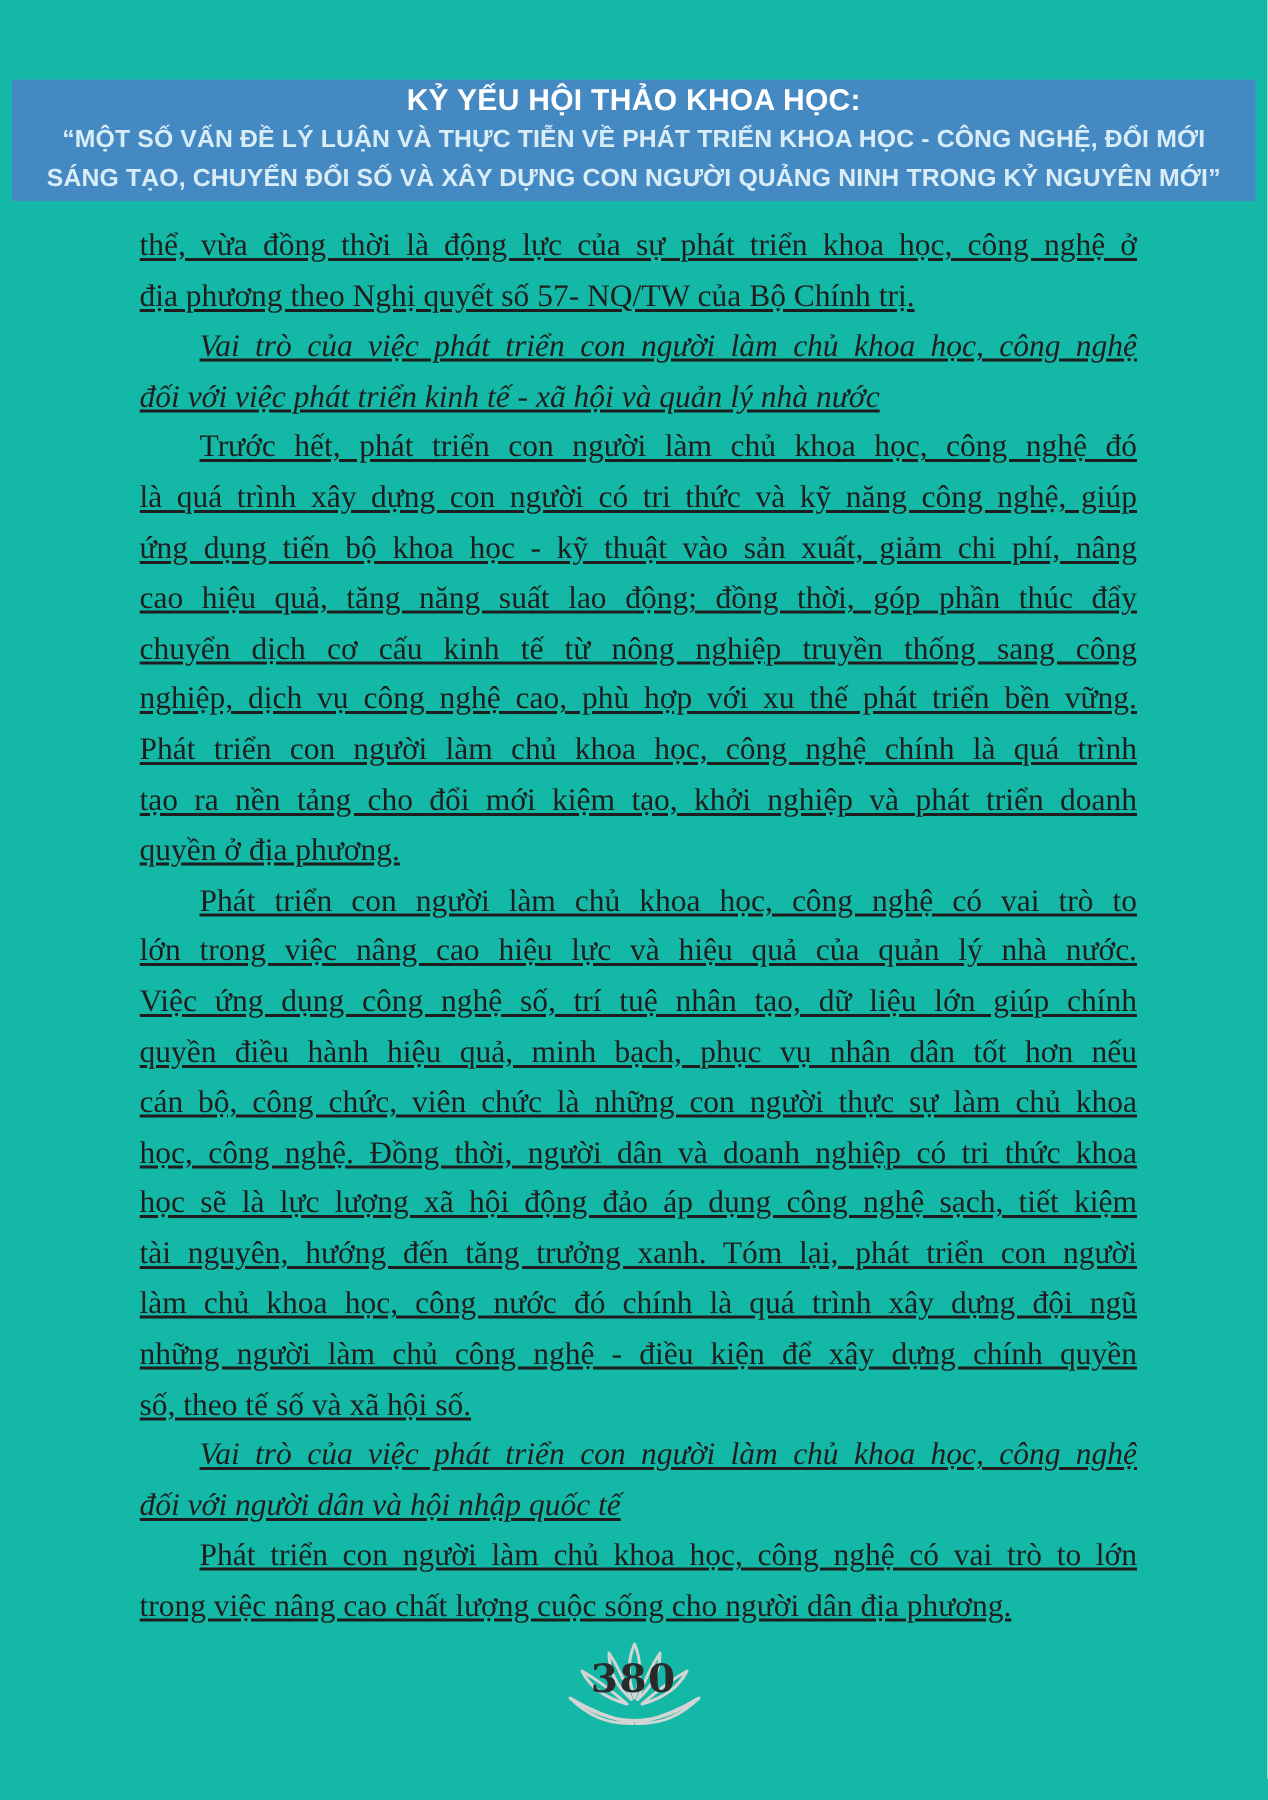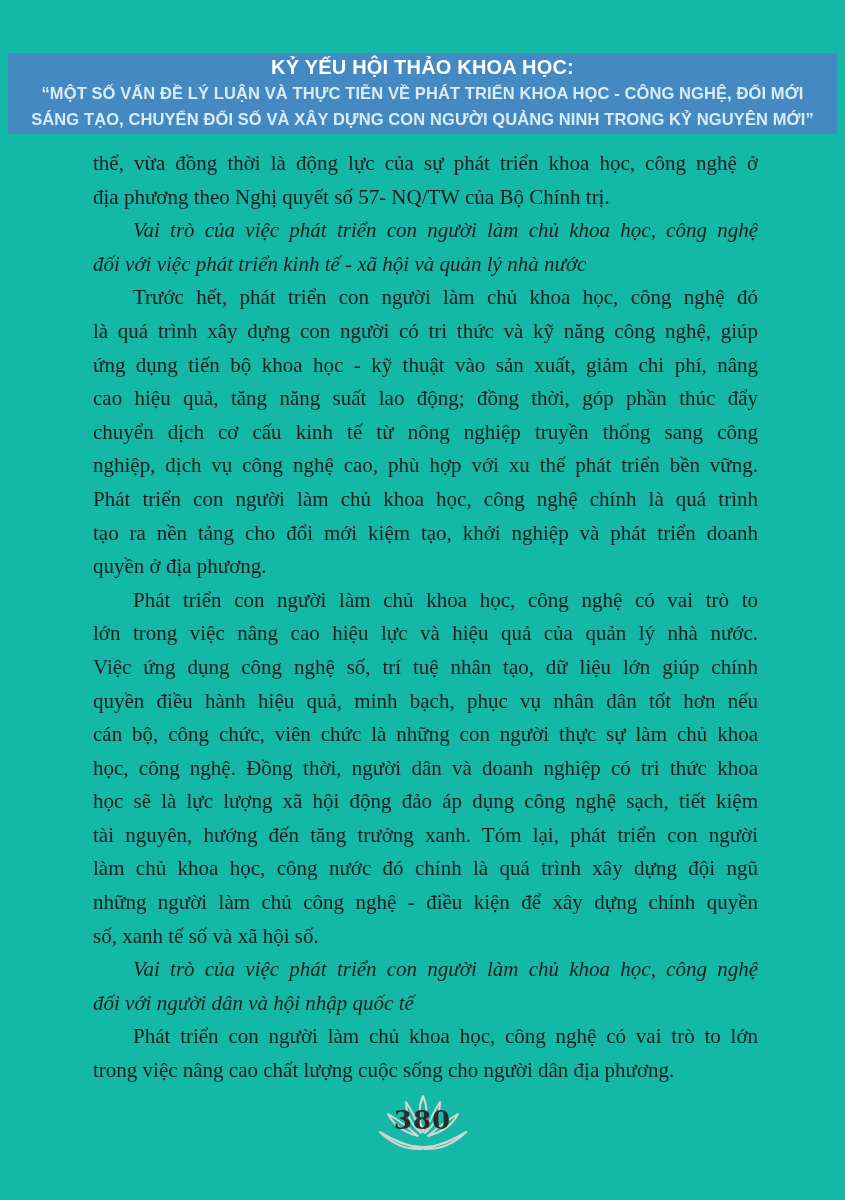--- a/index.html
+++ b/index.html
@@ -46,20 +46,21 @@
     color: var(--text-color, #1e1e1e);
     font-size: 21px;
   }
   .line {
     line-height: 33.6px;
     height: 33.6px;
     text-align: justify;
     text-align-last: justify;
     overflow: hidden;
     white-space: nowrap;
+    text-decoration: underline;
   }
   .line.para-end { text-align-last: left; }
   .line.indent { padding-left: 40px; }
   .line.italic { font-style: italic; }
   .footer {
     position: absolute;
     left: 0;
     right: 0;
     top: 1092px;
     display: flex;
@@ -107,21 +108,21 @@
       <div class="line indent">Phát triển con người làm chủ khoa học, công nghệ có vai trò to</div>
       <div class="line">lớn trong việc nâng cao hiệu lực và hiệu quả của quản lý nhà nước.</div>
       <div class="line">Việc ứng dụng công nghệ số, trí tuệ nhân tạo, dữ liệu lớn giúp chính</div>
       <div class="line">quyền điều hành hiệu quả, minh bạch, phục vụ nhân dân tốt hơn nếu</div>
       <div class="line">cán bộ, công chức, viên chức là những con người thực sự làm chủ khoa</div>
       <div class="line">học, công nghệ. Đồng thời, người dân và doanh nghiệp có tri thức khoa</div>
       <div class="line">học sẽ là lực lượng xã hội động đảo áp dụng công nghệ sạch, tiết kiệm</div>
       <div class="line">tài nguyên, hướng đến tăng trưởng xanh. Tóm lại, phát triển con người</div>
       <div class="line">làm chủ khoa học, công nước đó chính là quá trình xây dựng đội ngũ</div>
       <div class="line">những người làm chủ công nghệ - điều kiện để xây dựng chính quyền</div>
-      <div class="line para-end">số, xanh tế số và xã hội số.</div>
+      <div class="line para-end">số, theo tế số và xã hội số.</div>
       <div class="line italic indent">Vai trò của việc phát triển con người làm chủ khoa học, công nghệ</div>
       <div class="line italic para-end">đối với người dân và hội nhập quốc tế</div>
       <div class="line indent">Phát triển con người làm chủ khoa học, công nghệ có vai trò to lớn</div>
       <div class="line para-end">trong việc nâng cao chất lượng cuộc sống cho người dân địa phương.</div>
     </div>
 
   <div class="footer">
     <div class="lotus-wrap">
       <svg width="110" height="70" viewBox="0 0 110 70" fill="none" stroke="#d4d4d4" stroke-width="2" stroke-linejoin="round">
         <path d="M55 4 Q48 20 55 40 Q62 20 55 4 Z"></path>

